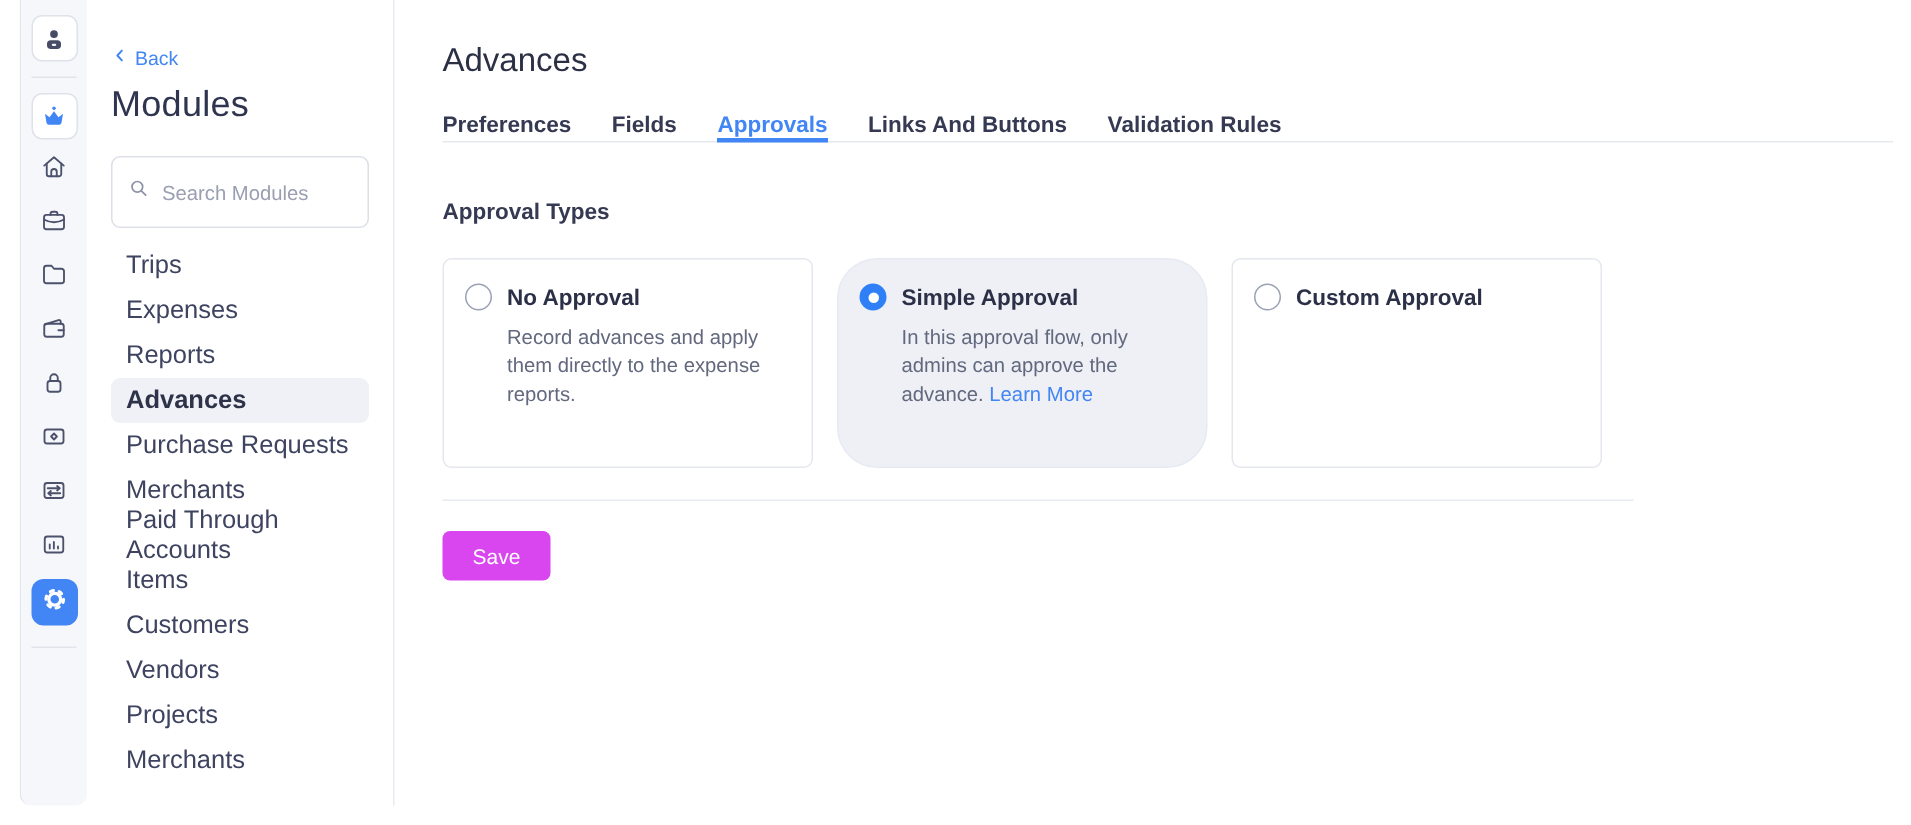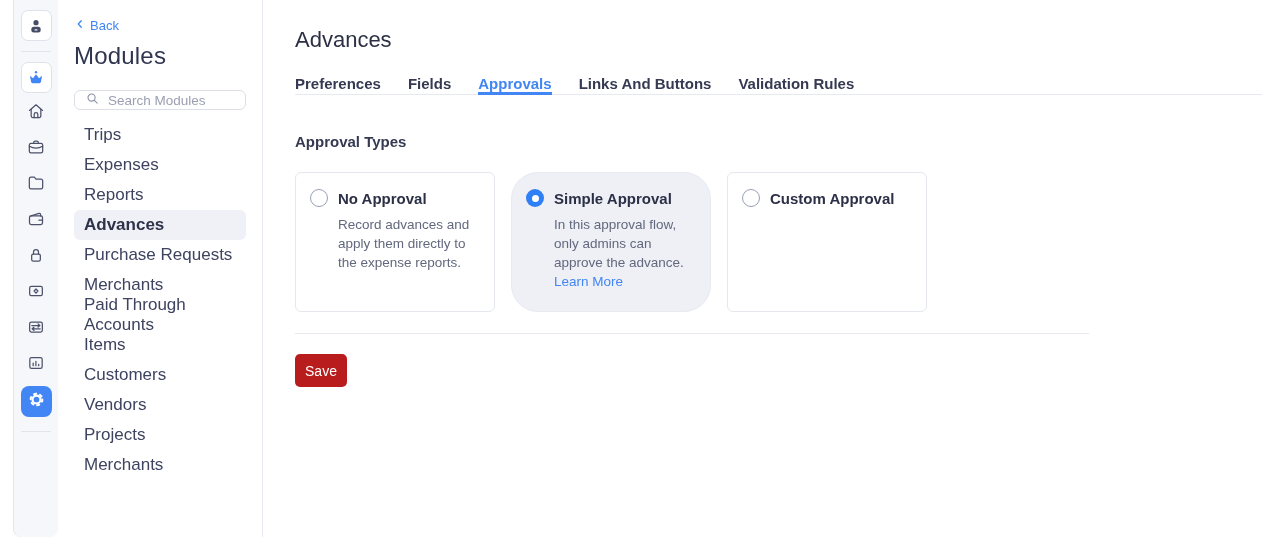--- a/index.html
+++ b/index.html
@@ -14,57 +14,57 @@
     border-radius: 7px; display: flex; align-items: center; justify-content: center; flex: none; cursor: pointer; }
   .rail-div { width: 30px; height: 1px; background: #e2e4ec; margin: 10px 0; flex: none; }
   .rail-icon { width: 20px; height: 20px; margin: 8px 0; flex: none; cursor: pointer;
     display: flex; align-items: center; justify-content: center; }
   .rail-icon svg, .rail-box svg { display: block; }
   .rail-active { width: 31px; height: 31px; background: #4285f4; border-radius: 8px;
     display: flex; align-items: center; justify-content: center; flex: none; margin-top: 5px; cursor: pointer; }
 
   
   .sidebar { position: absolute; left: 58px; top: 0; width: 205px; height: 537px;
-    background: #ffffff; border-right: 1px solid #e9eaf1; padding: 16px 16px 0 16px; }
+    background: #ffffff; border-right: 1px solid #e9eaf1; padding: 30px 16px 0 16px; }
   .back-link { display: inline-flex; align-items: center; gap: 4px; color: #4285f4;
     font-size: 13px; font-weight: 500; cursor: pointer; }
   .sidebar-title { font-size: 24px; font-weight: 400; color: #30354f; margin-top: 8px; letter-spacing: .2px; }
-  .search-box { margin-top: 20px; height: 20px; border: 1px solid #dcdfe8; border-radius: 6px;
+  .search-box { margin-top: 20px; height: 48px; border: 1px solid #dcdfe8; border-radius: 6px;
     display: flex; align-items: center; gap: 8px; padding: 0 10px; background: #fff; }
   .search-box input { border: none; outline: none; width: 100%; font-size: 13.5px;
     font-family: "Liberation Sans", sans-serif; color: #3e4360; background: transparent; }
   .search-box input::placeholder { color: #9aa0b2; }
   .mod-list { margin-top: 10px; }
   .mod-item { height: 30px; display: flex; align-items: center; padding-left: 10px;
     font-size: 17px; color: #3e4360; border-radius: 6px; cursor: pointer; }
   .mod-item.active { background: #f0f1f6; font-weight: 700; color: #2f3349; }
 
   
   .main { position: absolute; left: 263px; top: 0; right: 0; height: 550px; padding: 0 12px 0 32px; }
   .page-title { font-size: 22px; font-weight: 500; color: #2c3045; margin-top: 27px; }
   .tabs { display: flex; gap: 27px; margin-top: 22px; border-bottom: 1px solid #e7e9f0; }
   .tab { font-size: 15px; font-weight: 600; color: #353a52; 
     cursor: pointer; border-bottom: 3px solid transparent; margin-bottom: -1px; }
   .tab.active { color: #4285f4; border-bottom-color: #4285f4; }
   .section-title { margin-top: 38px; font-size: 15px; font-weight: 700; color: #353a52; }
   .cards { display: flex; gap: 16px; margin-top: 22px; }
-  .card { width: 200px; height: 140px; border: 1px solid #e5e7ee; border-radius: 6px;
+  .card { width: 247px; height: 140px; border: 1px solid #e5e7ee; border-radius: 6px;
     padding: 16px 14px; background: #ffffff; cursor: pointer; }
   .card.selected { background: #eef0f6; border-color: #e7eaf2; border-radius: 27px; }
   .card-head { display: flex; align-items: center; gap: 10px; }
   .radio { width: 18px; height: 18px; border-radius: 50%; border: 1.5px solid #9aa1b5;
     background: #fff; flex: none; position: relative; cursor: pointer; }
   .radio.checked { border: none; background: #2f80f6; }
   .radio.checked::after { content: ""; position: absolute; left: 50%; top: 50%;
     width: 7px; height: 7px; margin: -3.5px 0 0 -3.5px; border-radius: 50%; background: #fff; }
   .card-title { font-size: 15px; font-weight: 700; color: #2c3047; }
   .card-desc { margin: 8px 0 0 28px; font-size: 13.5px; line-height: 19px; color: #62687d; }
   .learn-more { color: #4285f4; text-decoration: none; cursor: pointer; }
   .rule { margin-top: 21px; width: 794px; height: 1px; background: #e8eaf1; }
-  .save-btn { margin-top: 20px; width: 52px; height: 33px; background: #b91c1c; color: #fff;
+  .save-btn { margin-top: 20px; width: 72px; height: 33px; background: #d946ef; color: #fff;
     border: none; border-radius: 5px; font-size: 14px; font-weight: 500; cursor: pointer;
     font-family: "Liberation Sans", sans-serif; }
 </style>
 </head>
 <body>
 
 <div class="rail">
   <div class="rail-box">
     <span>
       <svg width="20" height="20" viewBox="0 0 24 24">

